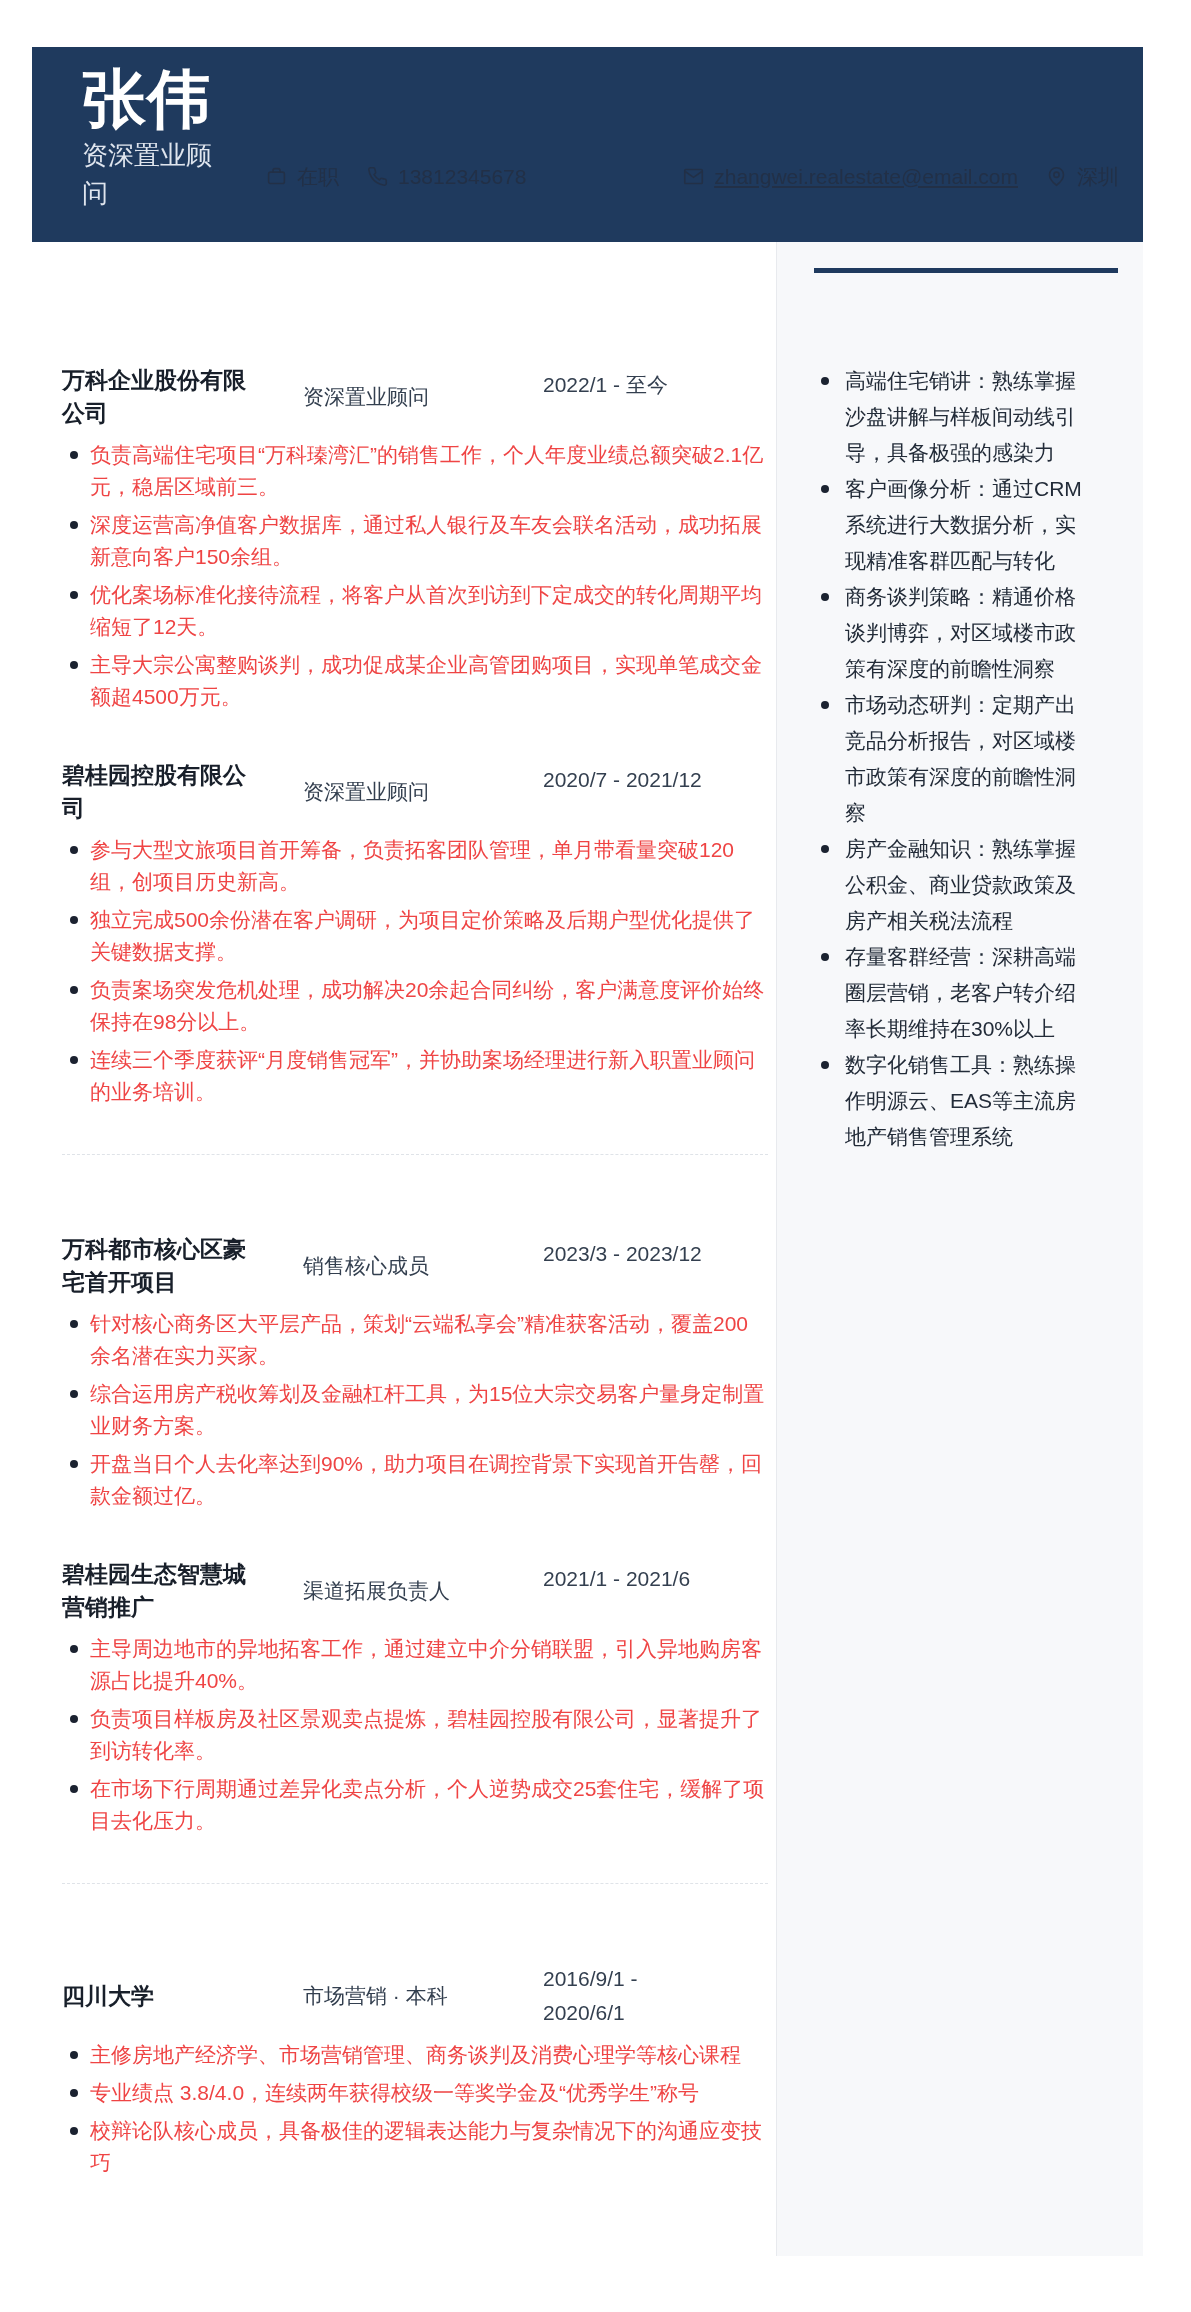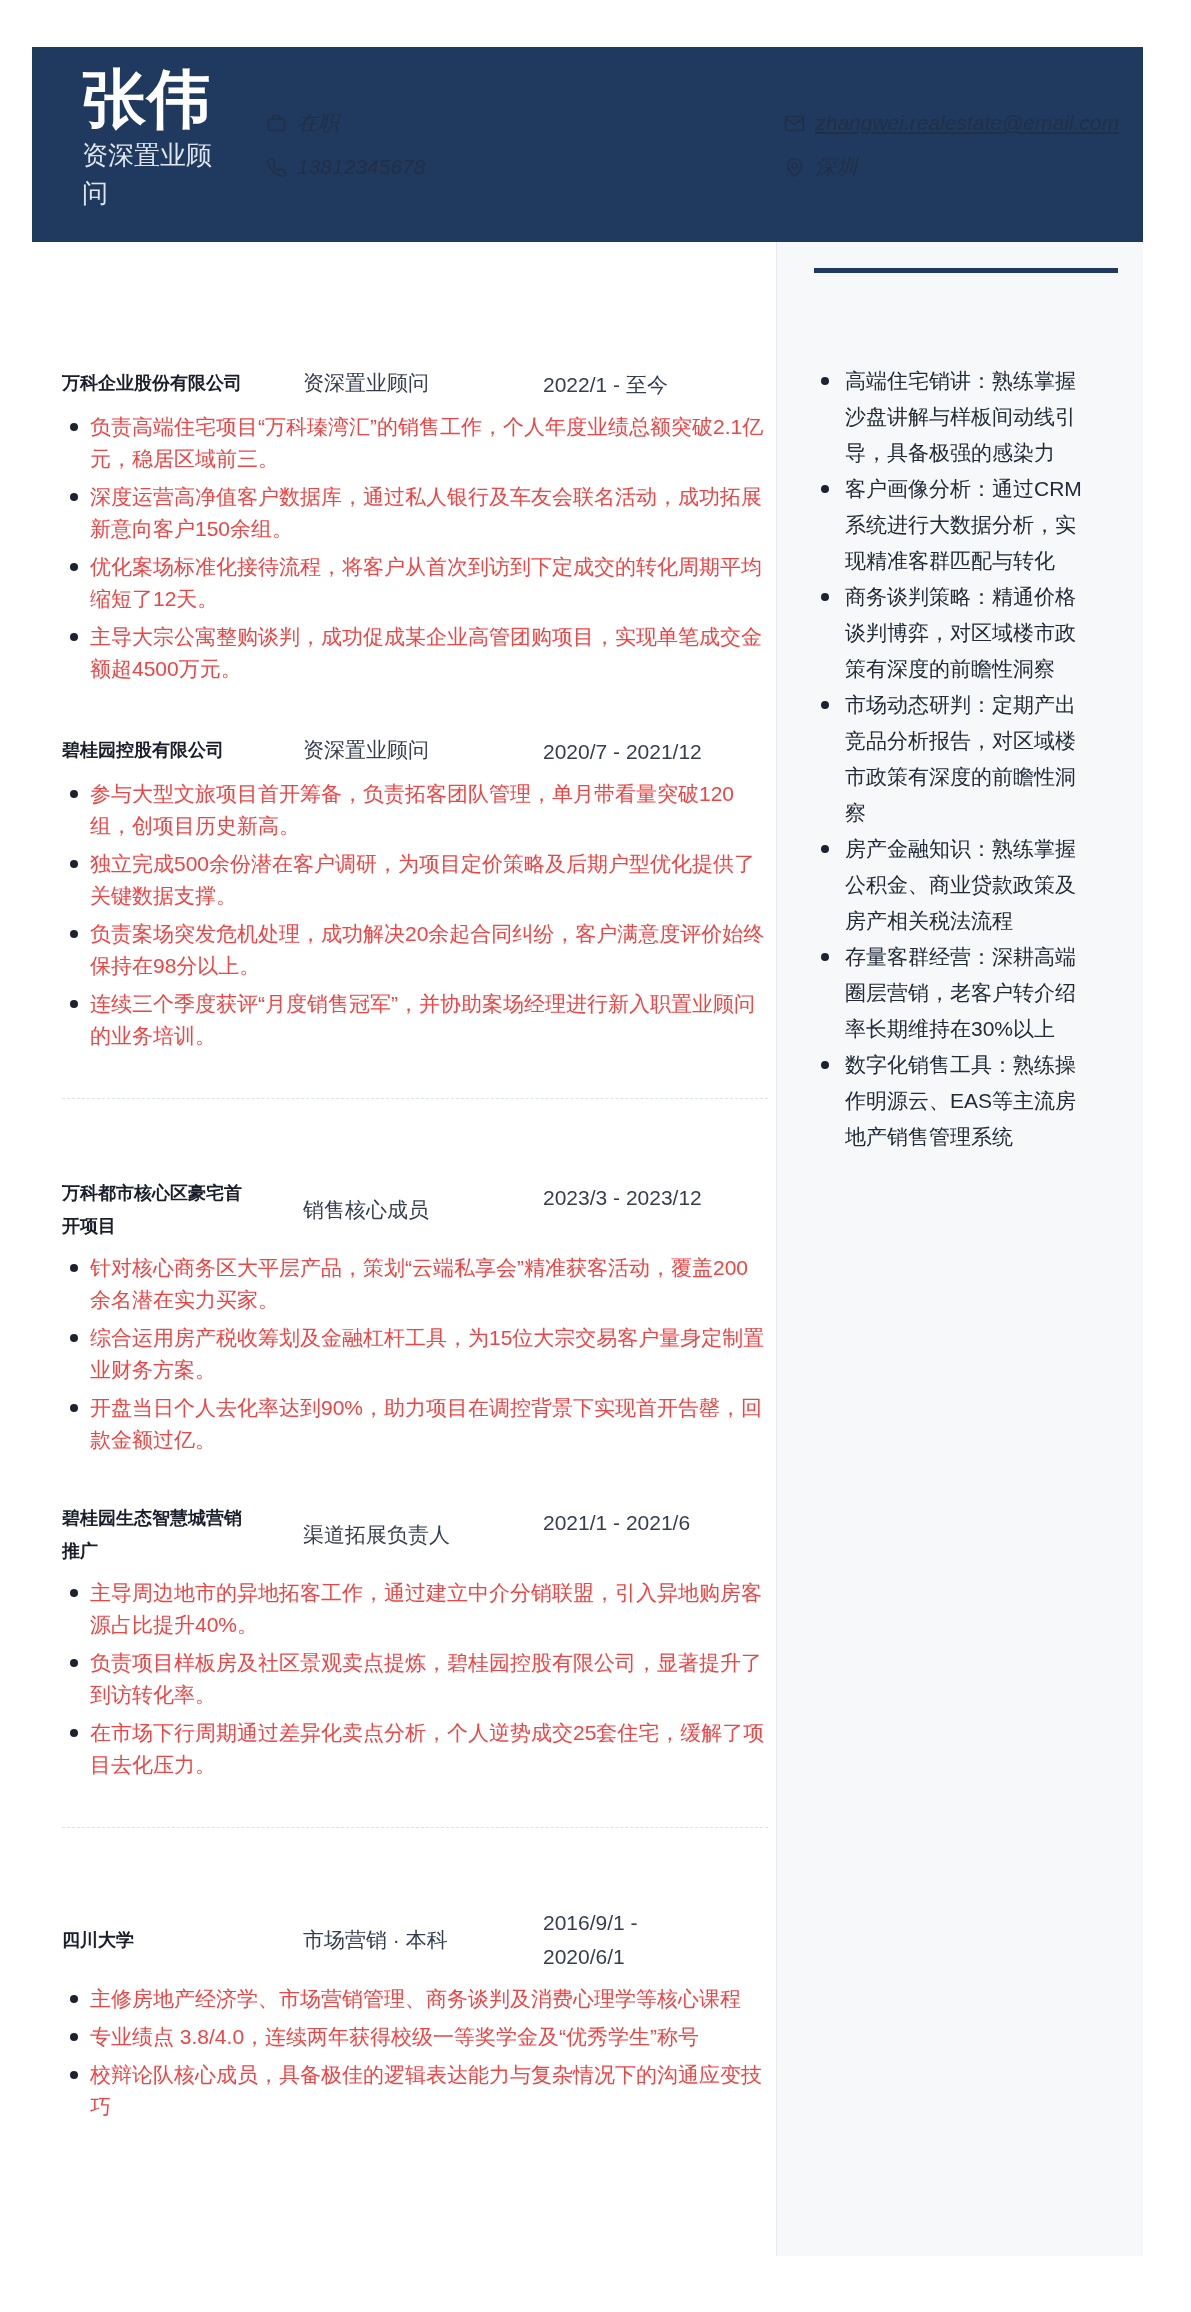--- a/index.html
+++ b/index.html
@@ -13,21 +13,21 @@
   
   .header {
     position:absolute; left:32px; top:47px; width:1111px; height:195px;
     background:#1f3a5e; color:#ffffff;
     display:flex; padding-left:50px; padding-right:24px;
   }
   .name-block { width:138px; margin-top:26px; flex:0 0 auto; }
   .name { font-size:64px; font-weight:bold; color:#ffffff; line-height:52px; letter-spacing:1px; }
   .subtitle { margin-top:11px; font-size:26px; line-height:38px; color:#dfe5ee; }
   .contact-area { flex:1; display:flex; justify-content:space-between; margin-top:64px; margin-left:46px; }
-  .contact-col { display:flex; flex-direction:column; gap:20px;font-style:italic; }
+  .contact-col { display:flex; flex-direction:row; gap:28px; }
   .contact-row { display:flex; align-items:center; gap:10px; font-size:21px; line-height:24px; color:#223047; }
   .contact-row svg { width:21px; height:21px; stroke:#223047; fill:none; stroke-width:1.8; flex:0 0 auto; }
   .email-link { color:#223047; text-decoration:underline; cursor:pointer; }
 
   
   .sidebar {
     position:absolute; left:776px; top:242px; width:367px; height:2014px;
     background:#f7f8fa; border-left:1px solid #e8eaee;padding-left:12px;
   }
   .sidebar-rule { height:5px; background:#1f3a5e; margin:26px 25px 0 25px; }
@@ -39,21 +39,21 @@
     content:""; position:absolute; left:0; top:14px; width:8px; height:8px;
     border-radius:50%; background:#1b2230;
   }
 
   
   .main { position:absolute; left:62px; top:364px; width:706px; }
   .entry { margin-bottom:46px; }
   .entry-head {
     display:grid; grid-template-columns:215px 1fr 225px; align-items:center;
   }
-  .entry-title { font-size:18px; font-weight:bold; color:#181f2a; line-height:33px; max-width:195px; }
+  .entry-title { font-size:23px; font-weight:bold; color:#181f2a; line-height:33px; max-width:195px; }
   .entry-role { font-size:21px; color:#333f4f; padding-left:26px; line-height:30px; }
   .entry-period { font-size:21px; color:#333f4f; align-self:start; padding-top:4px; line-height:34px; }
   .entry-period.left { text-align:left; align-self:center; padding-top:0; }
   .entry-period.left .wrap { display:inline-block; width:175px; }
   .entry-bullets { list-style:none; margin-top:9px; padding-left:8px; }
   .entry-bullets li {
     position:relative; padding-left:20px; font-size:21px; line-height:32px;
     color:#ef4444; margin-bottom:6px;
   }
   .entry-bullets li::before {

